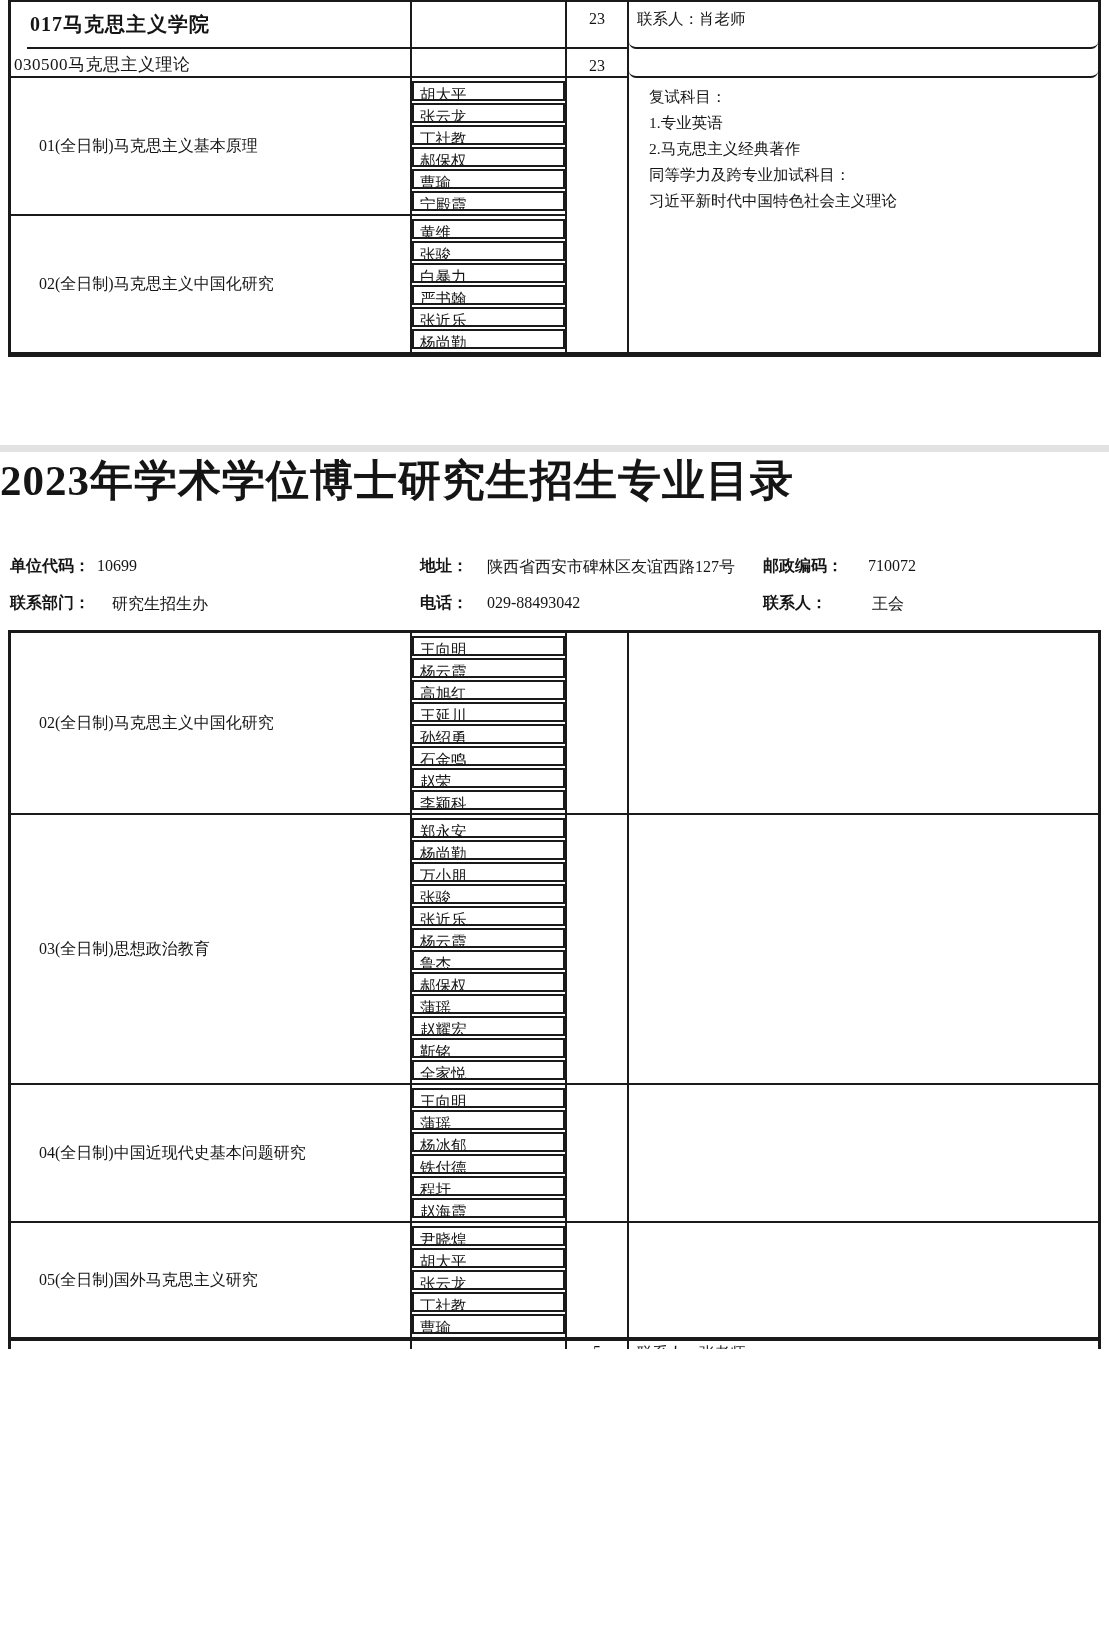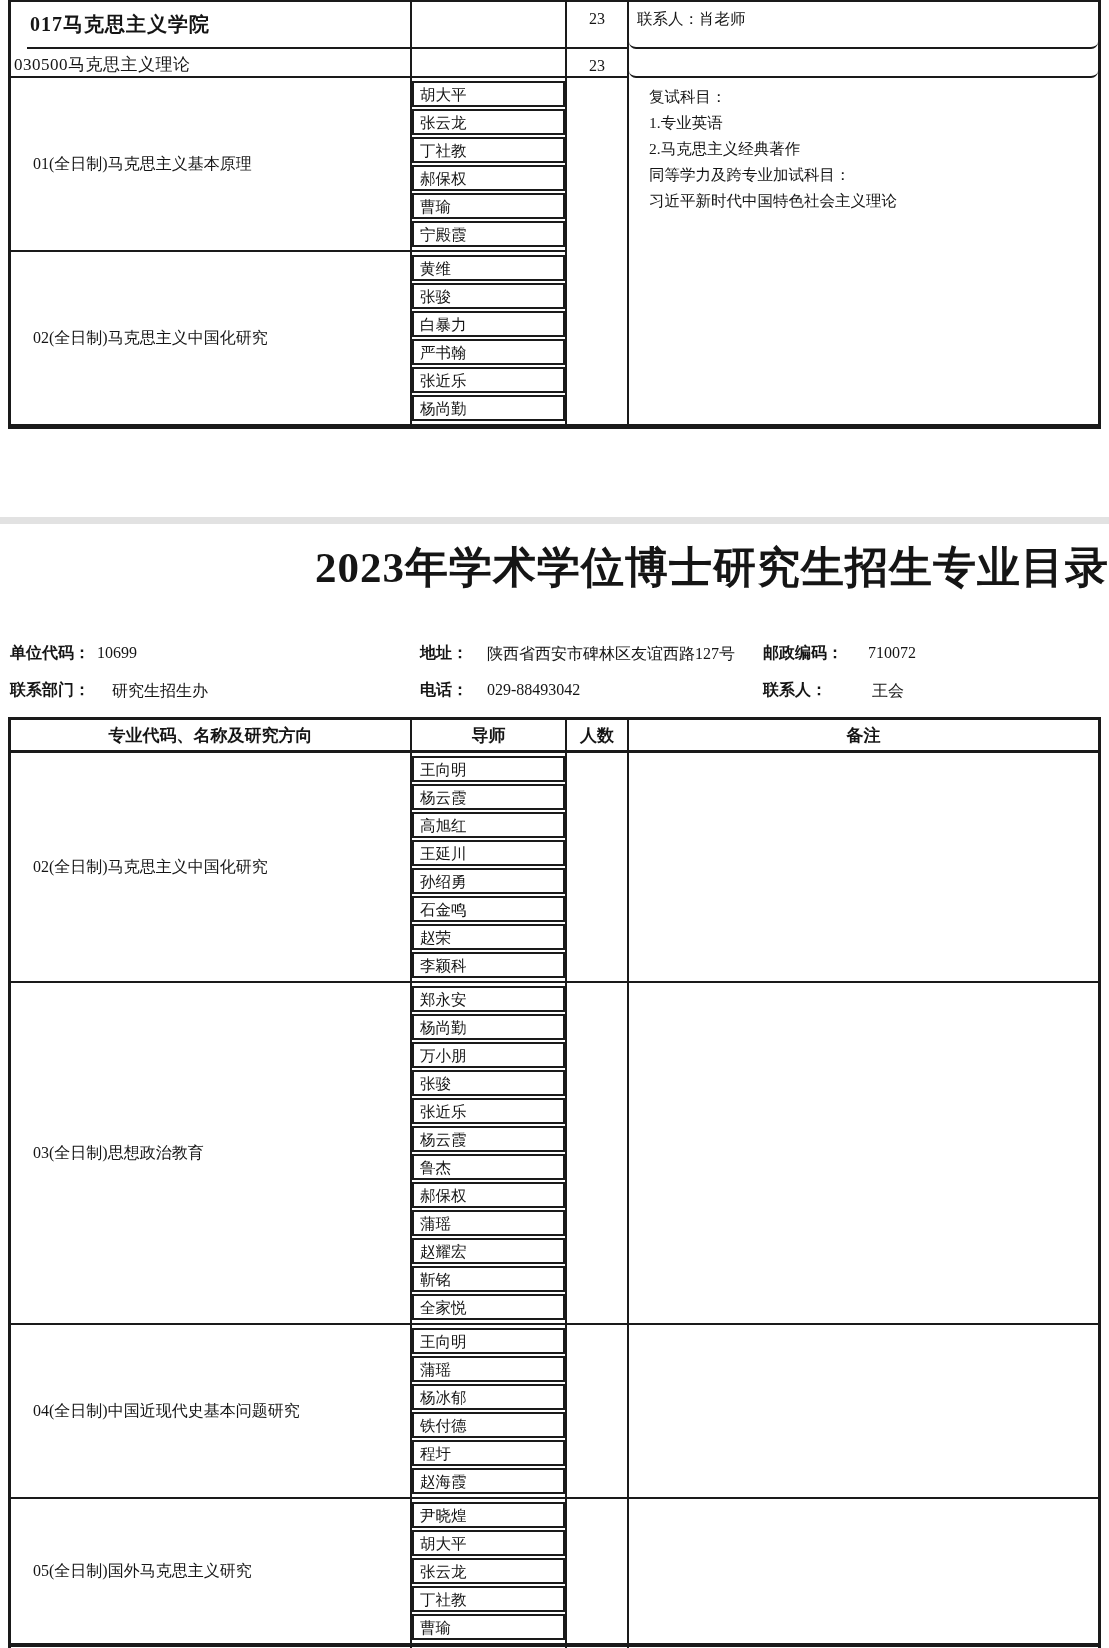--- a/index.html
+++ b/index.html
@@ -19,34 +19,34 @@
     margin:0 8px; border:3px solid #1a1a1a;
     border-top:2px solid #1a1a1a; border-bottom:5px solid #1a1a1a;
     display:grid; grid-template-columns:401px 155px 62px auto;
     grid-template-rows:47px 29px auto auto;
   }
   .lbl-017  { font-size:20px; font-weight:bold; letter-spacing:1px; padding:9px 2px 0 3px;margin-left:16px; }
   .lbl-code { font-size:17px; font-weight:normal; letter-spacing:0.5px; padding:4px 2px 0 3px; }
   .count    { font-size:16px; text-align:center; padding-top:8px; }
   .note     { font-size:15.5px; padding:5px 8px; line-height:23px;border-radius:7px; }
   .remark   { font-size:15.5px; padding:6px 20px; line-height:26px; }
-  .prog-label { display:flex; align-items:center; padding-left:22px; font-size:16px; }
+  .prog-label { display:flex; align-items:center; padding-left:28px; font-size:16px; }
   .tutors   { padding:3px 0; }
   .tutor-box {
-    box-sizing:border-box; height:26px; margin-bottom:2px;
+    box-sizing:border-box; height:20px; margin-bottom:2px;
     border:2px solid #1a1a1a; font-size:15.5px; line-height:21px;
     padding:1px 0 0 6px; white-space:nowrap; overflow:hidden;
   }
   .tutor-box:last-child { margin-bottom:0; }
 
   
   .gray-band { height:7px; background:#e2e2e2; margin-top:88px; }
   .doc-title {
-    text-align:right; font-size:43px; font-weight:bold;
-    letter-spacing:1px; margin-top:15px; line-height:1.35;
+    text-align:left; font-size:43px; font-weight:bold;
+    letter-spacing:1px; line-height:1.35;
   }
   .info { position:relative; height:76px; margin-top:44px; font-size:16px; }
   .info span { position:absolute; white-space:nowrap; }
   .lb { font-weight:bold; }
   .p-ucl{left:10px;top:2px}  .p-ucv{left:97px;top:3px}
   .p-adl{left:420px;top:2px} .p-adv{left:487px;top:3px}
   .p-pcl{left:763px;top:2px} .p-pcv{left:868px;top:3px}
   .p-dpl{left:10px;top:39px} .p-dpv{left:112px;top:40px}
   .p-phl{left:420px;top:39px}.p-phv{left:487px;top:40px}
   .p-ctl{left:763px;top:39px}.p-ctv{left:872px;top:40px}
@@ -121,26 +121,20 @@
   <span class="p-pcv">710072</span>
   <span class="lb p-dpl">联系部门：</span>
   <span class="p-dpv">研究生招生办</span>
   <span class="lb p-phl">电话：</span>
   <span class="p-phv">029-88493042</span>
   <span class="lb p-ctl">联系人：</span>
   <span class="p-ctv">王会</span>
 </div>
 
 <div id="main-table">
-  <div class="grid4" id="main-head">
-      <div class="cell hdr b-r">专业代码、名称及研究方向</div>
-      <div class="cell hdr b-r">导师</div>
-      <div class="cell hdr b-r">人数</div>
-      <div class="cell hdr">备注</div>
-    </div>
   <div id="main-body">
       <div class="grid4 prow">
         <div class="cell prog-label b-r">02(全日制)马克思主义中国化研究</div>
         <div class="cell tutors b-r">
           <div class="tutor-box">王向明</div>
           <div class="tutor-box">杨云霞</div>
           <div class="tutor-box">高旭红</div>
           <div class="tutor-box">王延川</div>
           <div class="tutor-box">孙绍勇</div>
           <div class="tutor-box">石金鸣</div>

